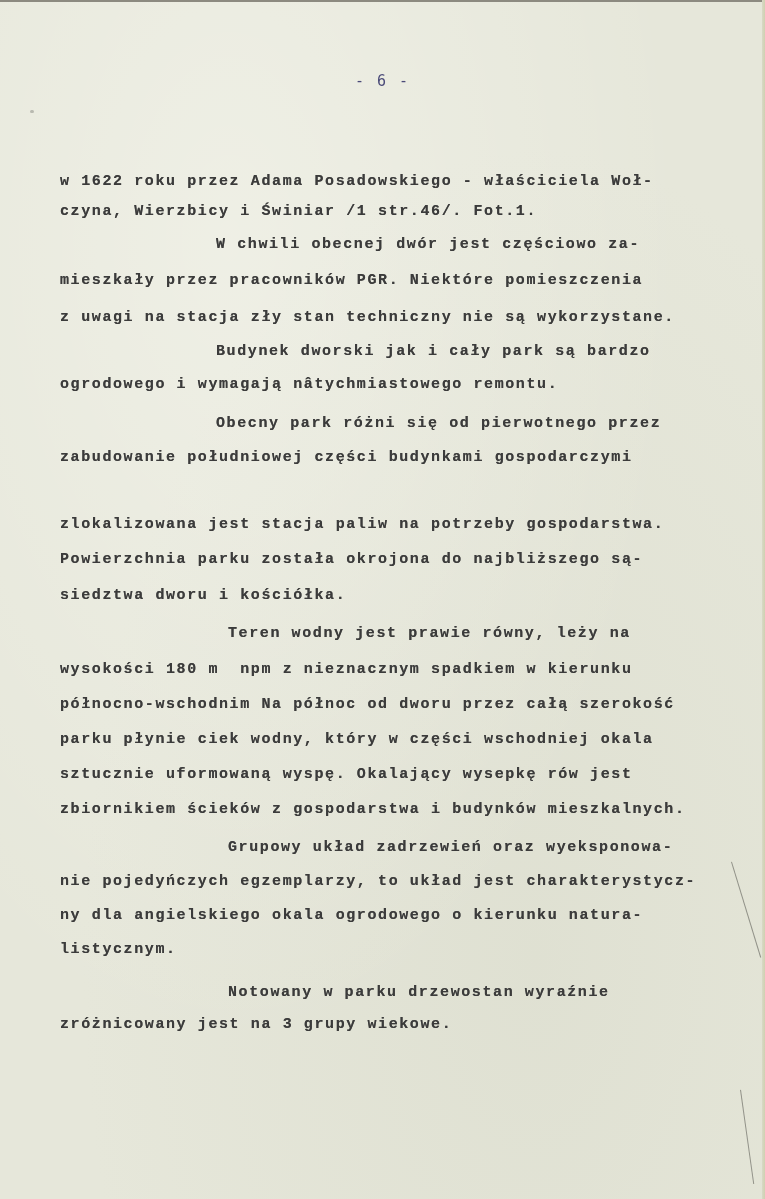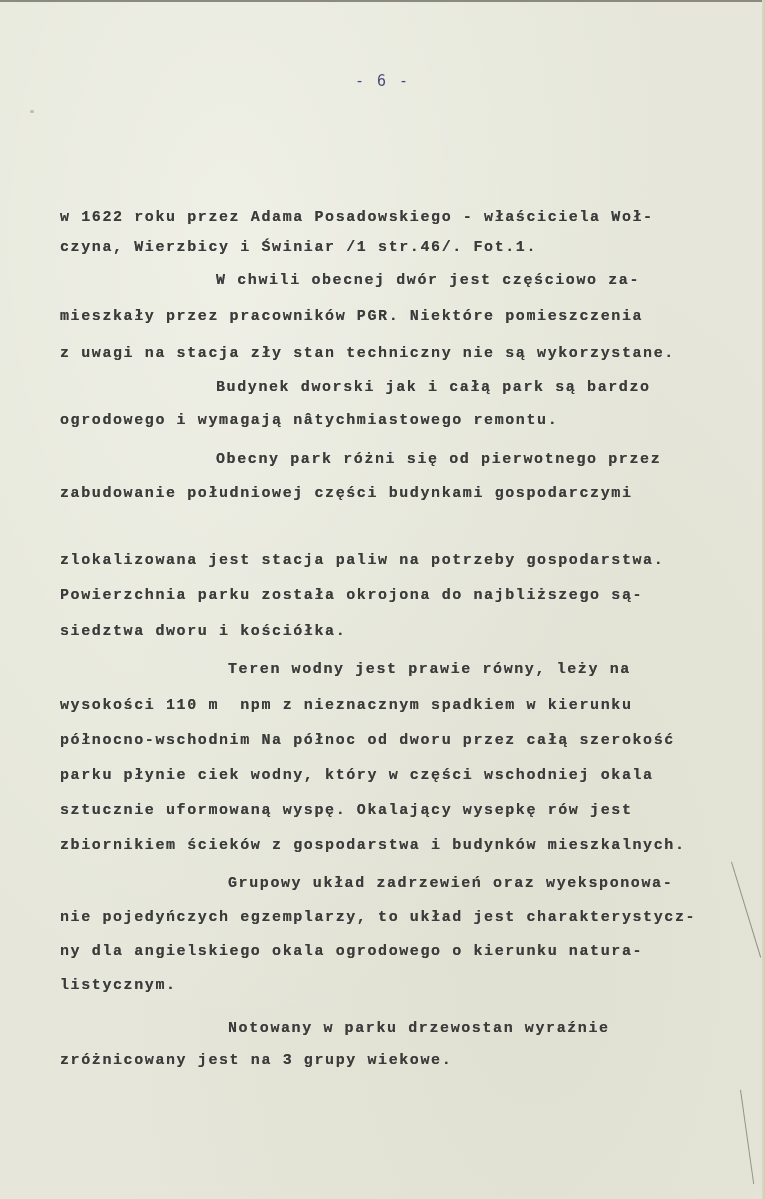--- a/index.html
+++ b/index.html
@@ -63,49 +63,48 @@
     .line {
       position: absolute;
       white-space: pre;
       font-family: "Liberation Mono", monospace;
       font-size: 15px;
       font-weight: bold;
       color: #3b3b3b;
       letter-spacing: 1.6px;
       line-height: 18px;
       text-shadow: 0 0 0.6px rgba(40,40,40,0.6);
-      margin-top: 36px;
     }
   </style>
 </head>
 <body>
 
 <div class="page">
   <div class="top-edge"></div>
   <div class="right-edge"></div>
   <div class="crease" style="left:731px; top:862px; height:100px; transform: rotate(-17deg);"></div>
   <div class="crease" style="left:740px; top:1090px; height:95px; transform: rotate(-8deg);"></div>
   <div class="speck"></div>
 
   <div class="page-number">- 6 -</div>
 
   <div class="line" style="left:60px; top:173px;">w 1622 roku przez Adama Posadowskiego - właściciela Woł-</div>
   <div class="line" style="left:60px; top:203px;">czyna, Wierzbicy i Świniar /1 str.46/. Fot.1.</div>
   <div class="line" style="left:216px; top:236px;">W chwili obecnej dwór jest częściowo za-</div>
   <div class="line" style="left:60px; top:272px;">mieszkały przez pracowników PGR. Niektóre pomieszczenia</div>
   <div class="line" style="left:60px; top:309px;">z uwagi na stacja zły stan techniczny nie są wykorzystane.</div>
-  <div class="line" style="left:216px; top:343px;">Budynek dworski jak i całą park są bardzo</div>
+  <div class="line" style="left:216px; top:343px;">Budynek dworski jak i cały park są bardzo</div>
   <div class="line" style="left:60px; top:376px;">ogrodowego i wymagają nâtychmiastowego remontu.</div>
   <div class="line" style="left:216px; top:415px;">Obecny park różni się od pierwotnego przez</div>
   <div class="line" style="left:60px; top:449px;">zabudowanie południowej części budynkami gospodarczymi</div>
   <div class="line" style="left:60px; top:516px;">zlokalizowana jest stacja paliw na potrzeby gospodarstwa.</div>
   <div class="line" style="left:60px; top:551px;">Powierzchnia parku została okrojona do najbliższego są-</div>
   <div class="line" style="left:60px; top:587px;">siedztwa dworu i kościółka.</div>
   <div class="line" style="left:228px; top:625px;">Teren wodny jest prawie równy, leży na</div>
-  <div class="line" style="left:60px; top:661px;">wysokości 110 m  npm z nieznacznym spadkiem w kierunku</div>
+  <div class="line" style="left:60px; top:661px;">wysokości 180 m  npm z nieznacznym spadkiem w kierunku</div>
   <div class="line" style="left:60px; top:696px;">północno-wschodnim Na północ od dworu przez całą szerokość</div>
   <div class="line" style="left:60px; top:731px;">parku płynie ciek wodny, który w części wschodniej okala</div>
   <div class="line" style="left:60px; top:766px;">sztucznie uformowaną wyspę. Okalający wysepkę rów jest</div>
   <div class="line" style="left:60px; top:801px;">zbiornikiem ścieków z gospodarstwa i budynków mieszkalnych.</div>
   <div class="line" style="left:228px; top:839px;">Grupowy układ zadrzewień oraz wyeksponowa-</div>
   <div class="line" style="left:60px; top:873px;">nie pojedyńczych egzemplarzy, to układ jest charakterystycz-</div>
   <div class="line" style="left:60px; top:907px;">ny dla angielskiego okala ogrodowego o kierunku natura-</div>
   <div class="line" style="left:60px; top:941px;">listycznym.</div>
   <div class="line" style="left:228px; top:984px;">Notowany w parku drzewostan wyraźnie</div>
   <div class="line" style="left:60px; top:1016px;">zróżnicowany jest na 3 grupy wiekowe.</div>

